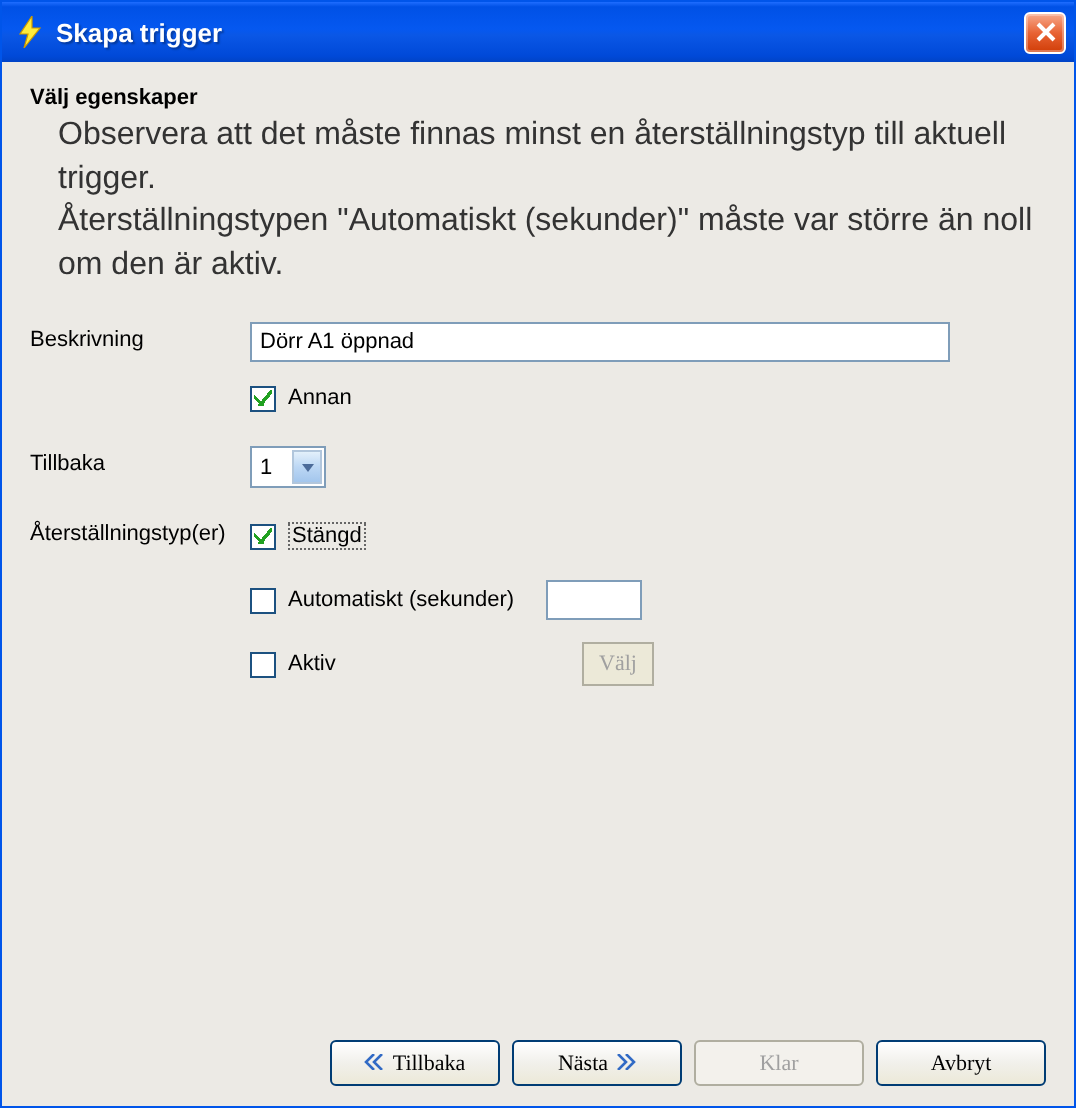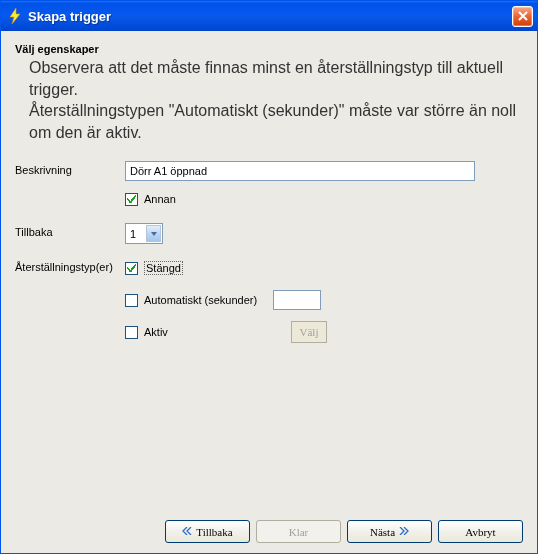--- a/index.html
+++ b/index.html
@@ -125,29 +125,29 @@
 
     <div class="button-bar">
       <div class="wiz-btn">
         <span class="chev">
           <svg width="10" height="8" viewBox="0 0 10 8">
               <path d="M5 0 L1 4 L5 8 M9 0 L5 4 L9 8" fill="none" stroke="#316ac5" stroke-width="1.3"></path>
             </svg>
         </span>
         <span>Tillbaka</span>
       </div>
-      <div class="wiz-btn disabled">
-        <span>Klar</span>
-      </div>
       <div class="wiz-btn">
         <span>Nästa</span>
         <span class="chev">
           <svg width="10" height="8" viewBox="0 0 10 8">
               <path d="M1 0 L5 4 L1 8 M5 0 L9 4 L5 8" fill="none" stroke="#316ac5" stroke-width="1.3"></path>
             </svg>
         </span>
+      </div>
+      <div class="wiz-btn disabled">
+        <span>Klar</span>
       </div>
       <div class="wiz-btn">
         <span>Avbryt</span>
       </div>
     </div>
   </div>
 </div>
 
 </body></html>

